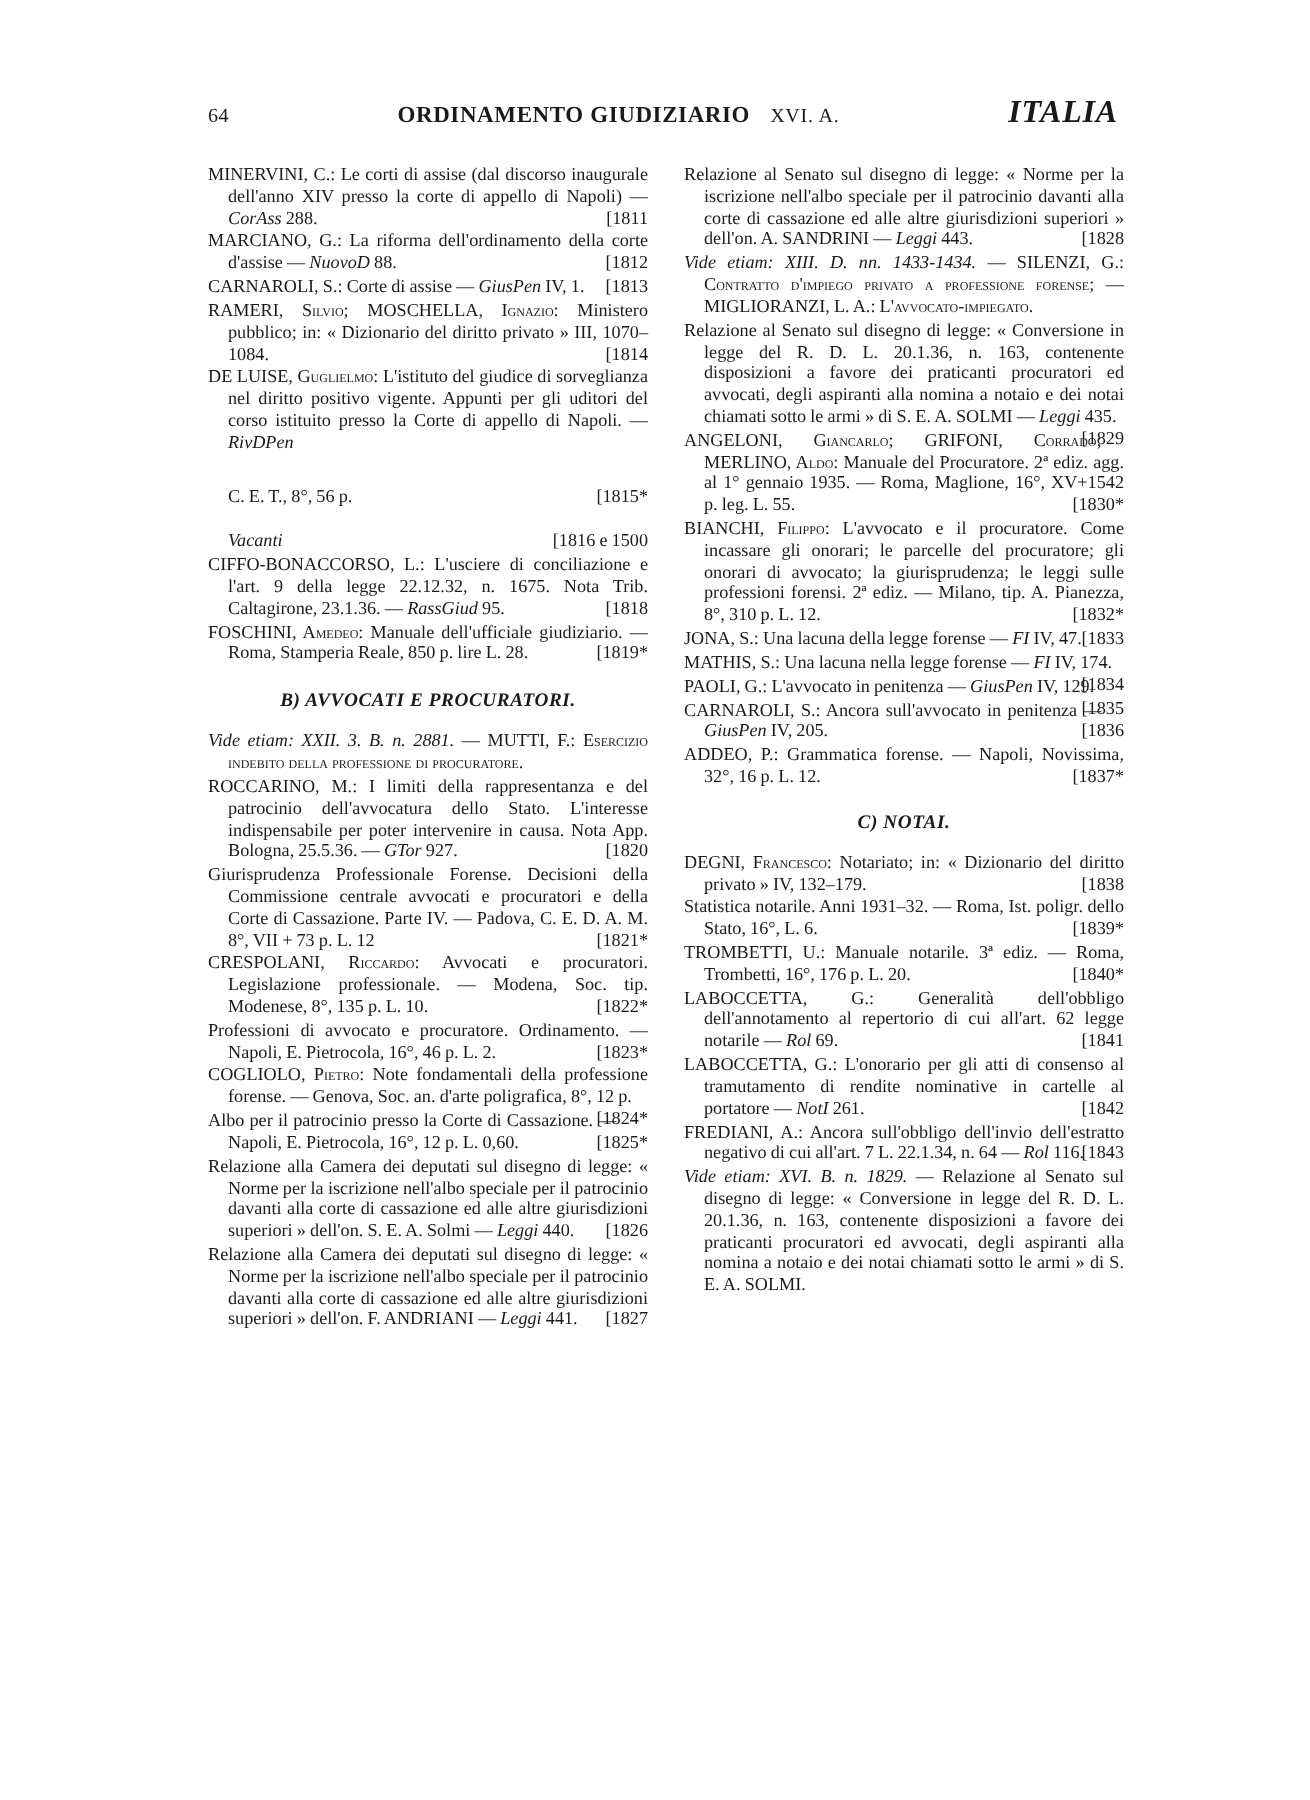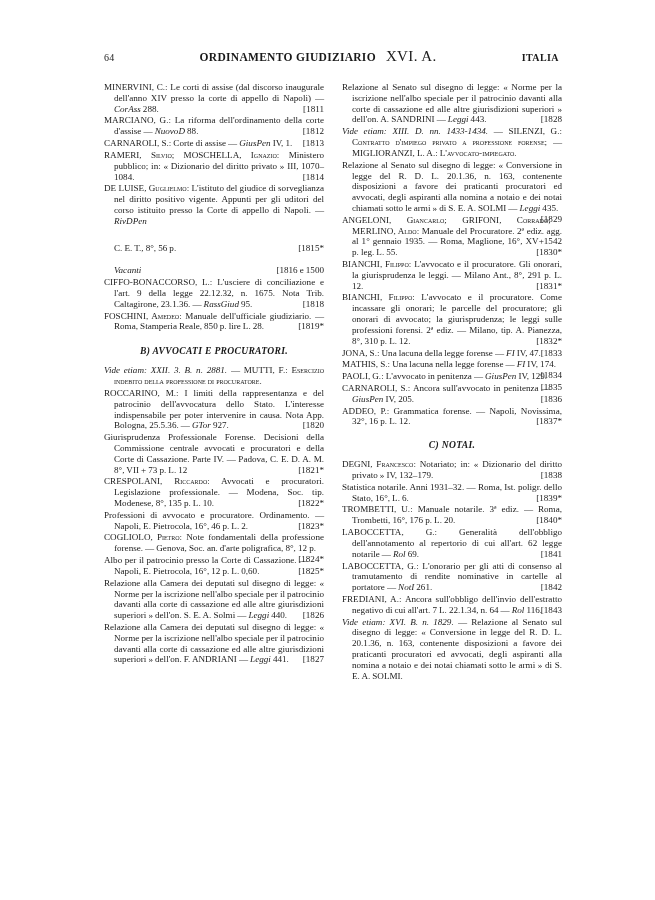--- a/index.html
+++ b/index.html
@@ -36,27 +36,28 @@
     font-size: 10px;
     letter-spacing: 0.2px;
   }
   .header .htitle {
     font-weight: bold;
     font-size: 11.5px;
     letter-spacing: 0.3px;
     white-space: nowrap;
   }
   .header .hsec {
-    font-size: 15px;
+    font-size: 10px;
     letter-spacing: 0.4px;
   }
   .header .hcountry {
     font-weight: bold;
-    font-size: 10px;
+    font-size: 16px;
     letter-spacing: 0.4px;
+    font-style: italic;
   }
   .header-mid {
     display: flex;
     gap: 10px;
     align-items: baseline;
   }
   .cols {
     position: absolute;
     left: 104px;
     top: 82px;
@@ -230,24 +231,20 @@
       <div class="entry">
         <span>Relazione al Senato sul disegno di legge: « Conversione in legge del R. D. L. 20.1.36, n. 163, contenente disposizioni a favore dei praticanti procuratori ed avvocati, degli aspiranti alla nomina a notaio e dei notai chiamati sotto le armi » di S. E. A. SOLMI — </span><span class="it">Leggi</span><span> 435.</span>
         <span class="num" style="float:right">[1829</span>
       </div>
 
       <div class="entry">
         <span class="sc">ANGELONI, Giancarlo;</span><span class="sc"> GRIFONI, Corrado;</span><span class="sc"> MERLINO, Aldo:</span><span> Manuale del Procuratore. 2ª ediz. agg. al 1° gennaio 1935. — Roma, Maglione, 16°, XV+1542 p. leg. L. 55.</span>
         <span class="num" style="float:right">[1830*</span>
       </div>
 
-      <div class="entry">
-        <span class="sc">BIANCHI, Filippo:</span><span> L'avvocato e il procuratore. Gli onorari, la giurisprudenza le leggi. — Milano Ant., 8°, 291 p. L. 12.</span>
-        <span class="num" style="float:right">[1831*</span>
-      </div>
 
       <div class="entry">
         <span class="sc">BIANCHI, Filippo:</span><span> L'avvocato e il procuratore. Come incassare gli onorari; le parcelle del procuratore; gli onorari di avvocato; la giurisprudenza; le leggi sulle professioni forensi. 2ª ediz. — Milano, tip. A. Pianezza, 8°, 310 p. L. 12.</span>
         <span class="num" style="float:right">[1832*</span>
       </div>
 
       <div class="entry">
         <span class="sc">JONA, S.:</span><span> Una lacuna della legge forense — </span><span class="it">FI</span><span> IV, 47.</span>
         <span class="num" style="float:right">[1833</span>
       </div>

